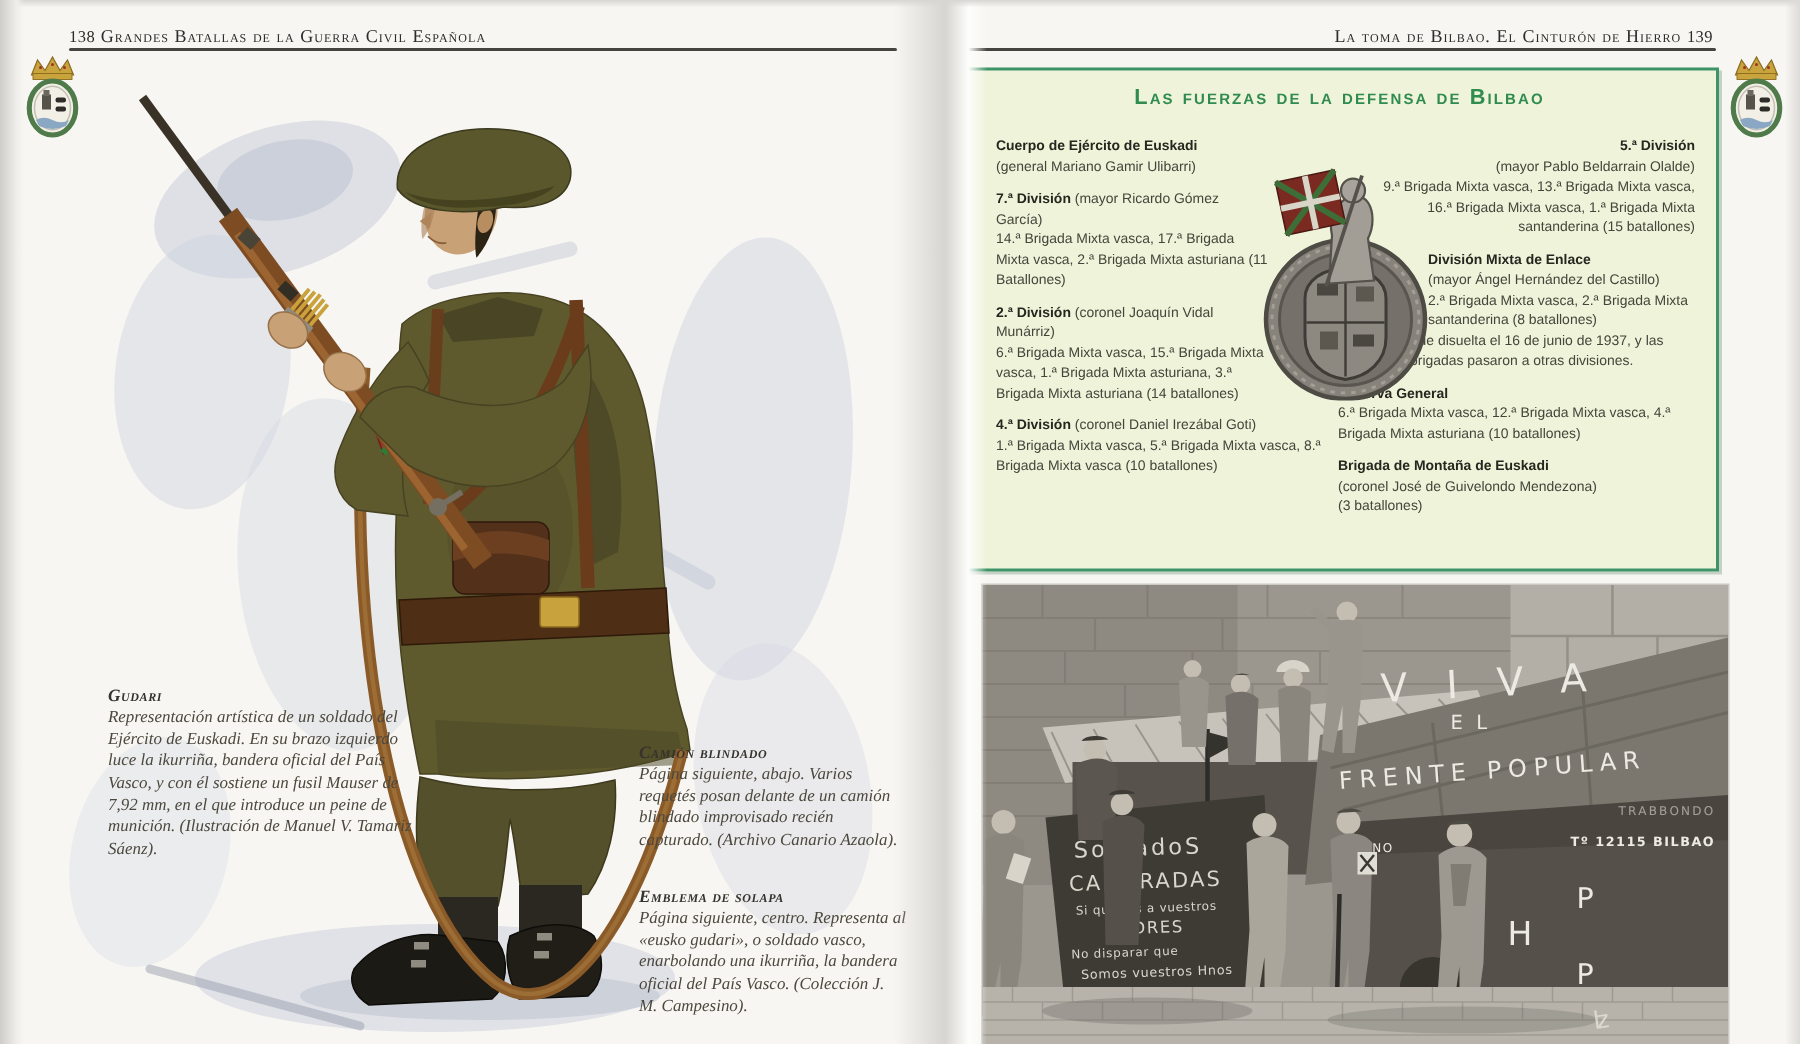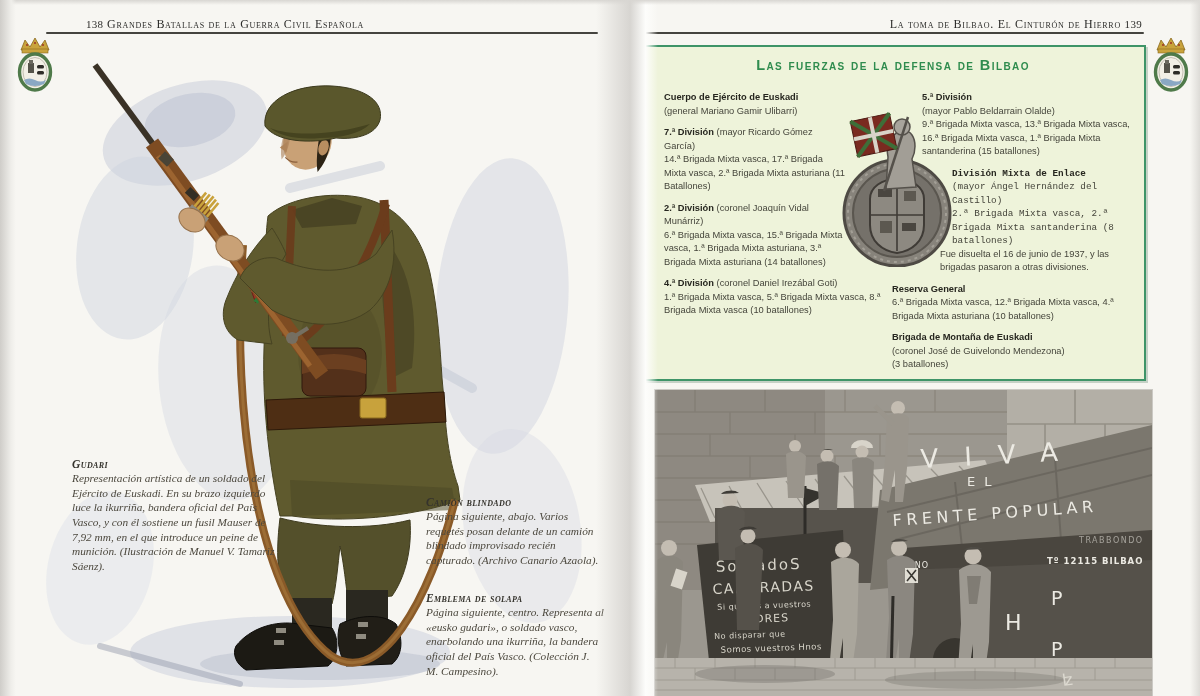--- a/index.html
+++ b/index.html
@@ -17,21 +17,21 @@
     background:linear-gradient(270deg,#dddbd7,rgba(255,255,255,0));z-index:6;}
 
   .page{position:absolute;top:0;height:696px;background:transparent;}
   .page-left{left:14px;width:592px;}
   .page-right{left:620px;width:580px;}
 
   
   .pheader{position:absolute;top:17px;font-variant:small-caps;font-size:12px;
     letter-spacing:.7px;color:#2c2c2a;white-space:nowrap;}
   .pheader .pnum{font-variant:normal;font-size:11px;letter-spacing:.3px;}
-  .ph-left{left:32px;margin-left:40px;}
+  .ph-left{left:32px;}
   .ph-right{right:58px;text-align:center;}
   .hrule{position:absolute;top:32px;height:2px;background:#45443f;border-radius:1px;}
   .hrule-l{left:32px;width:552px;}
   .hrule-r{left:12px;width:512px;}
 
   .crest{position:absolute;width:46px;height:56px;}
   .crest-l{left:-2px;top:36px;}
   .crest-r{right:6px;top:36px;}
 
   
@@ -52,22 +52,22 @@
     font-family:"Liberation Sans",sans-serif;overflow:hidden;z-index:2;}
   .ib-title{position:absolute;left:0;right:0;top:10px;text-align:center;
     font-variant:small-caps;font-weight:bold;font-size:14.5px;letter-spacing:1.4px;color:#2f8c4e;}
   .ib-col{position:absolute;top:44px;font-size:9.3px;line-height:13.5px;color:#45453b;}
   .ib-col-l{left:22px;width:250px;}
   .ib-col-r{left:250px;width:238px;}
   .entry{margin:0 0 8px 0;}
   .entry p{margin:0;}
   .entry b{color:#26261f;font-weight:bold;}
   .narrow{max-width:182px;}
-  .ind1{padding-left:30px;}
-  .ind2{padding-left:60px;font-family:Liberation Mono, monospace;}
+  .ind1{padding-left:30px;text-align:right;}
+  .ind2{padding-left:60px;}
   .ind-note{padding-left:48px;}
   .medal{position:absolute;left:200px;top:48px;width:110px;height:172px;z-index:4;}
 
   
   .photo{position:absolute;left:35px;top:390px;width:497px;height:306px;z-index:2;
     box-shadow:0 0 0 1px rgba(120,118,112,.35);}
   .photo svg{display:block;}
   text{font-family:"DejaVu Sans",sans-serif;}
 </style>
 </head>

